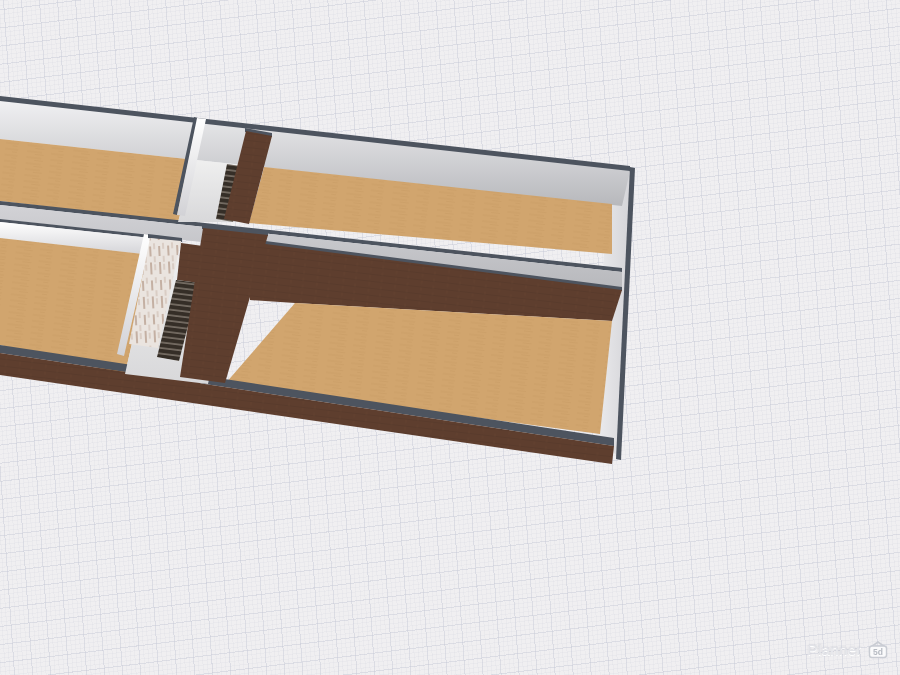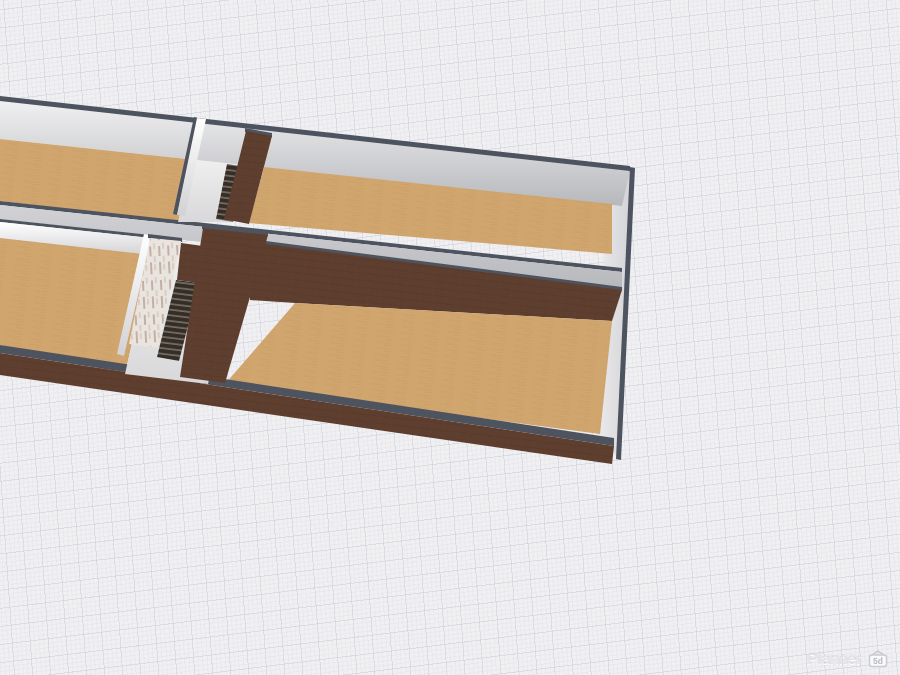--- a/index.html
+++ b/index.html
@@ -18,21 +18,21 @@
     background-image:
       repeating-linear-gradient(0deg,  rgba(198,201,214,0.40) 0 1px, transparent 1px 18px),
       repeating-linear-gradient(90deg, rgba(198,201,214,0.40) 0 1px, transparent 1px 18px),
       repeating-linear-gradient(0deg,  rgba(198,201,214,0.14) 0 1px, transparent 1px 4.5px),
       repeating-linear-gradient(90deg, rgba(198,201,214,0.14) 0 1px, transparent 1px 4.5px);
     transform:rotate(-7deg) skewX(-3deg);
   }
   svg.scene{position:absolute;left:0;top:0;}
   .watermark{
     position:absolute;
-    right:10px;bottom:7px;
+    right:10px;bottom:16px;
     display:flex;align-items:center;gap:4px;
     user-select:none;
   }
   .watermark .brand{
     font-size:15px;
     letter-spacing:0.4px;
     color:#e2e3e8;
     text-shadow:0 1px 0 #ffffff, 0 0 2px rgba(125,130,145,0.35);
   }
 </style>

